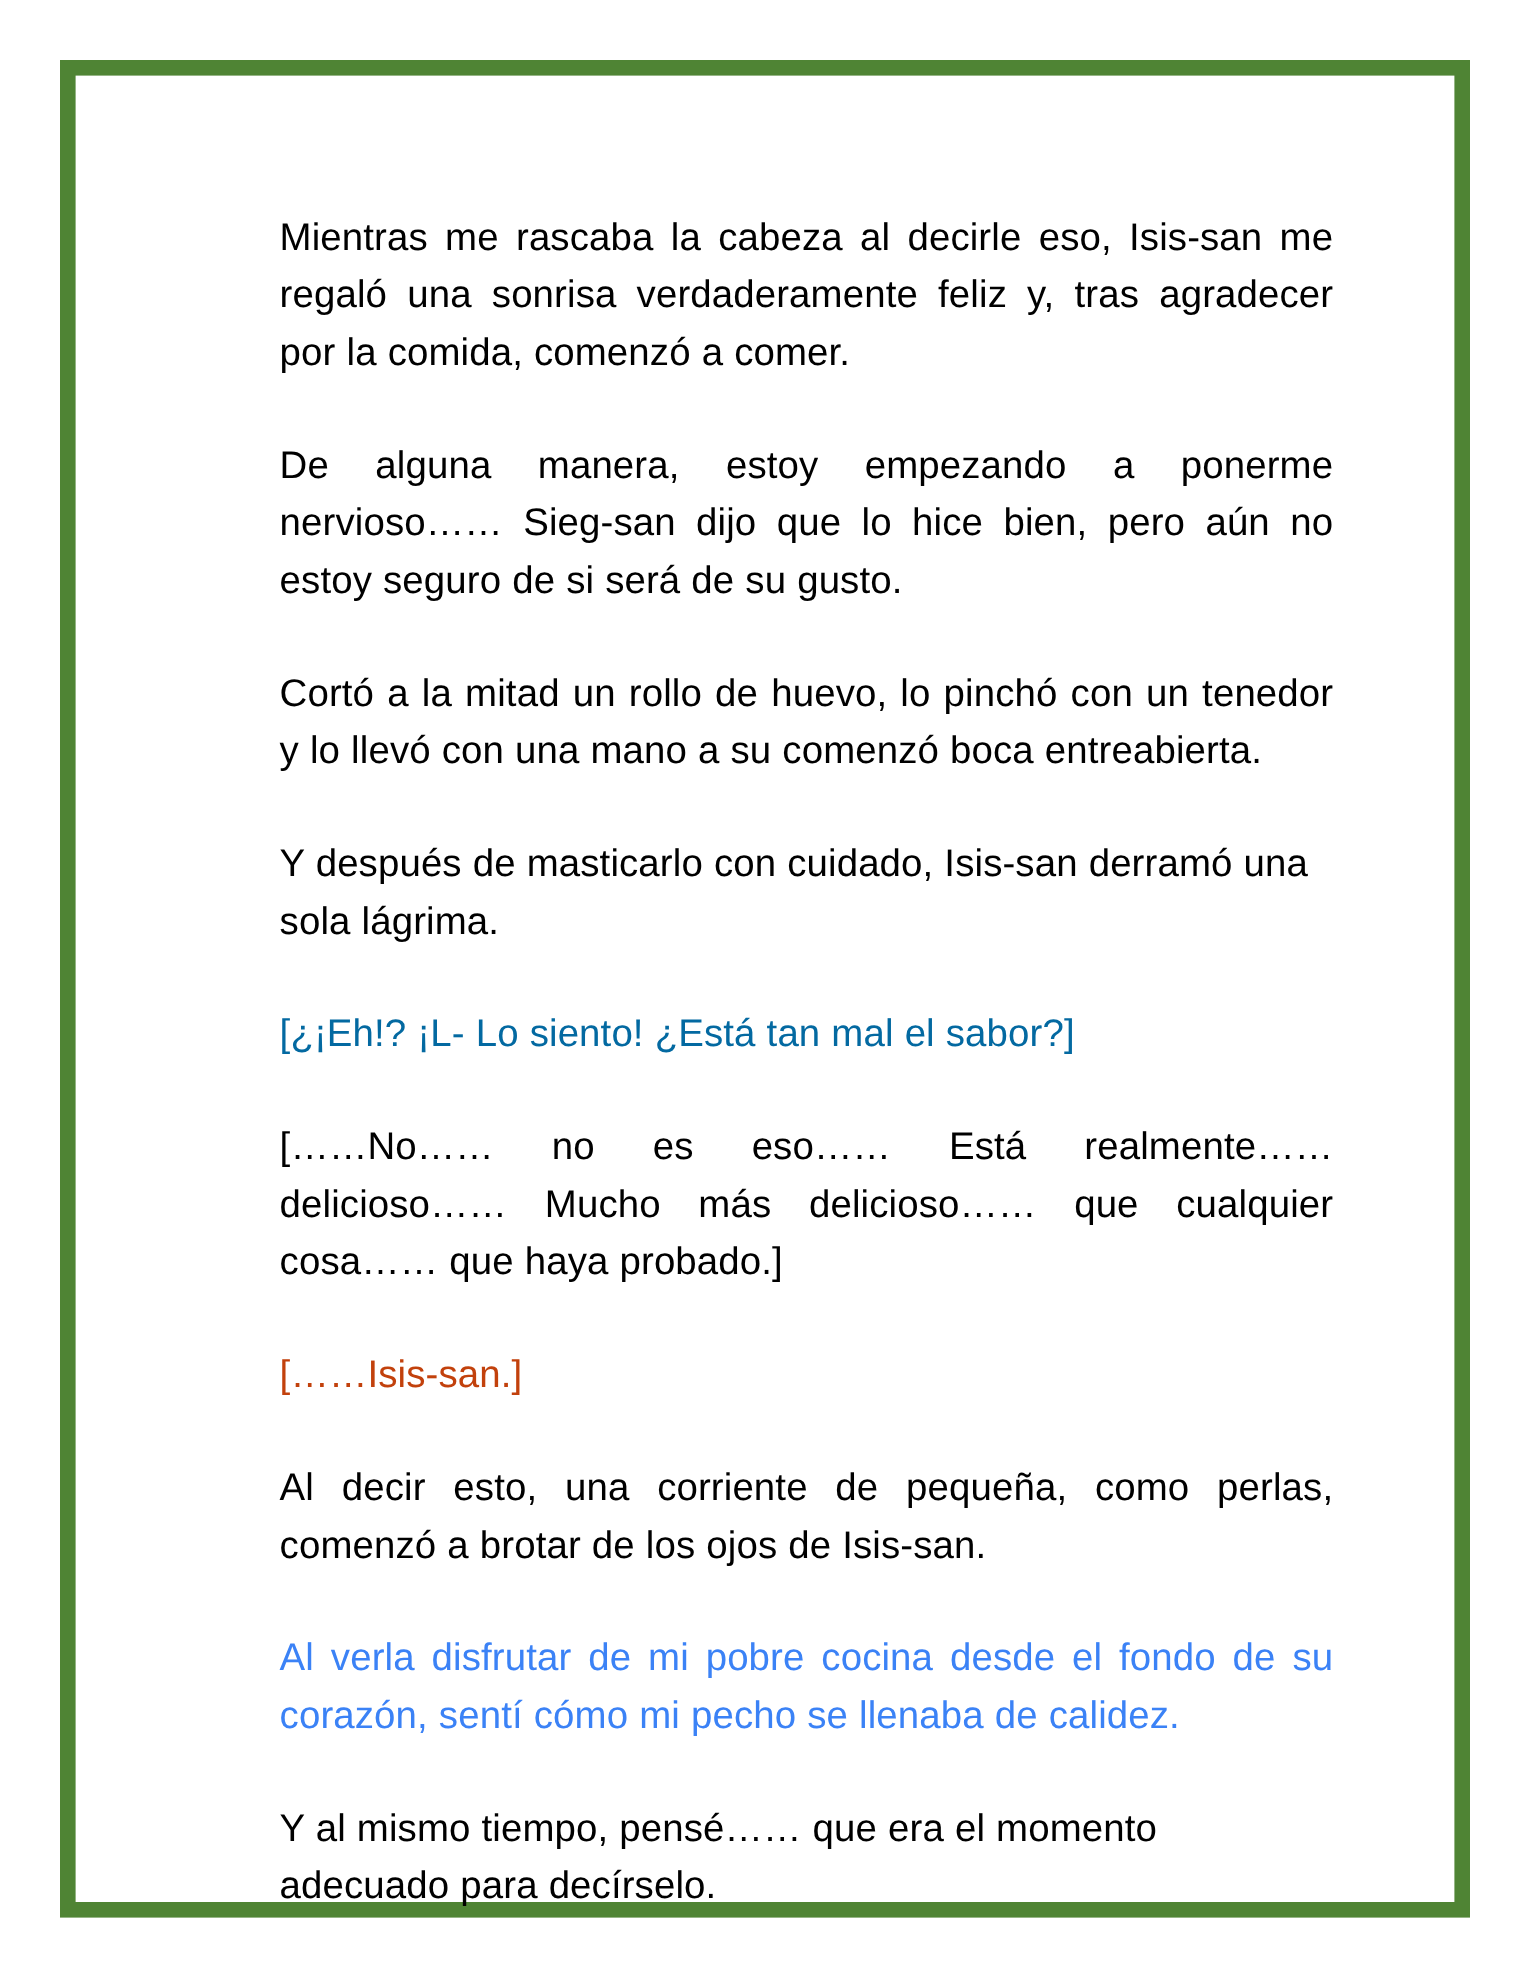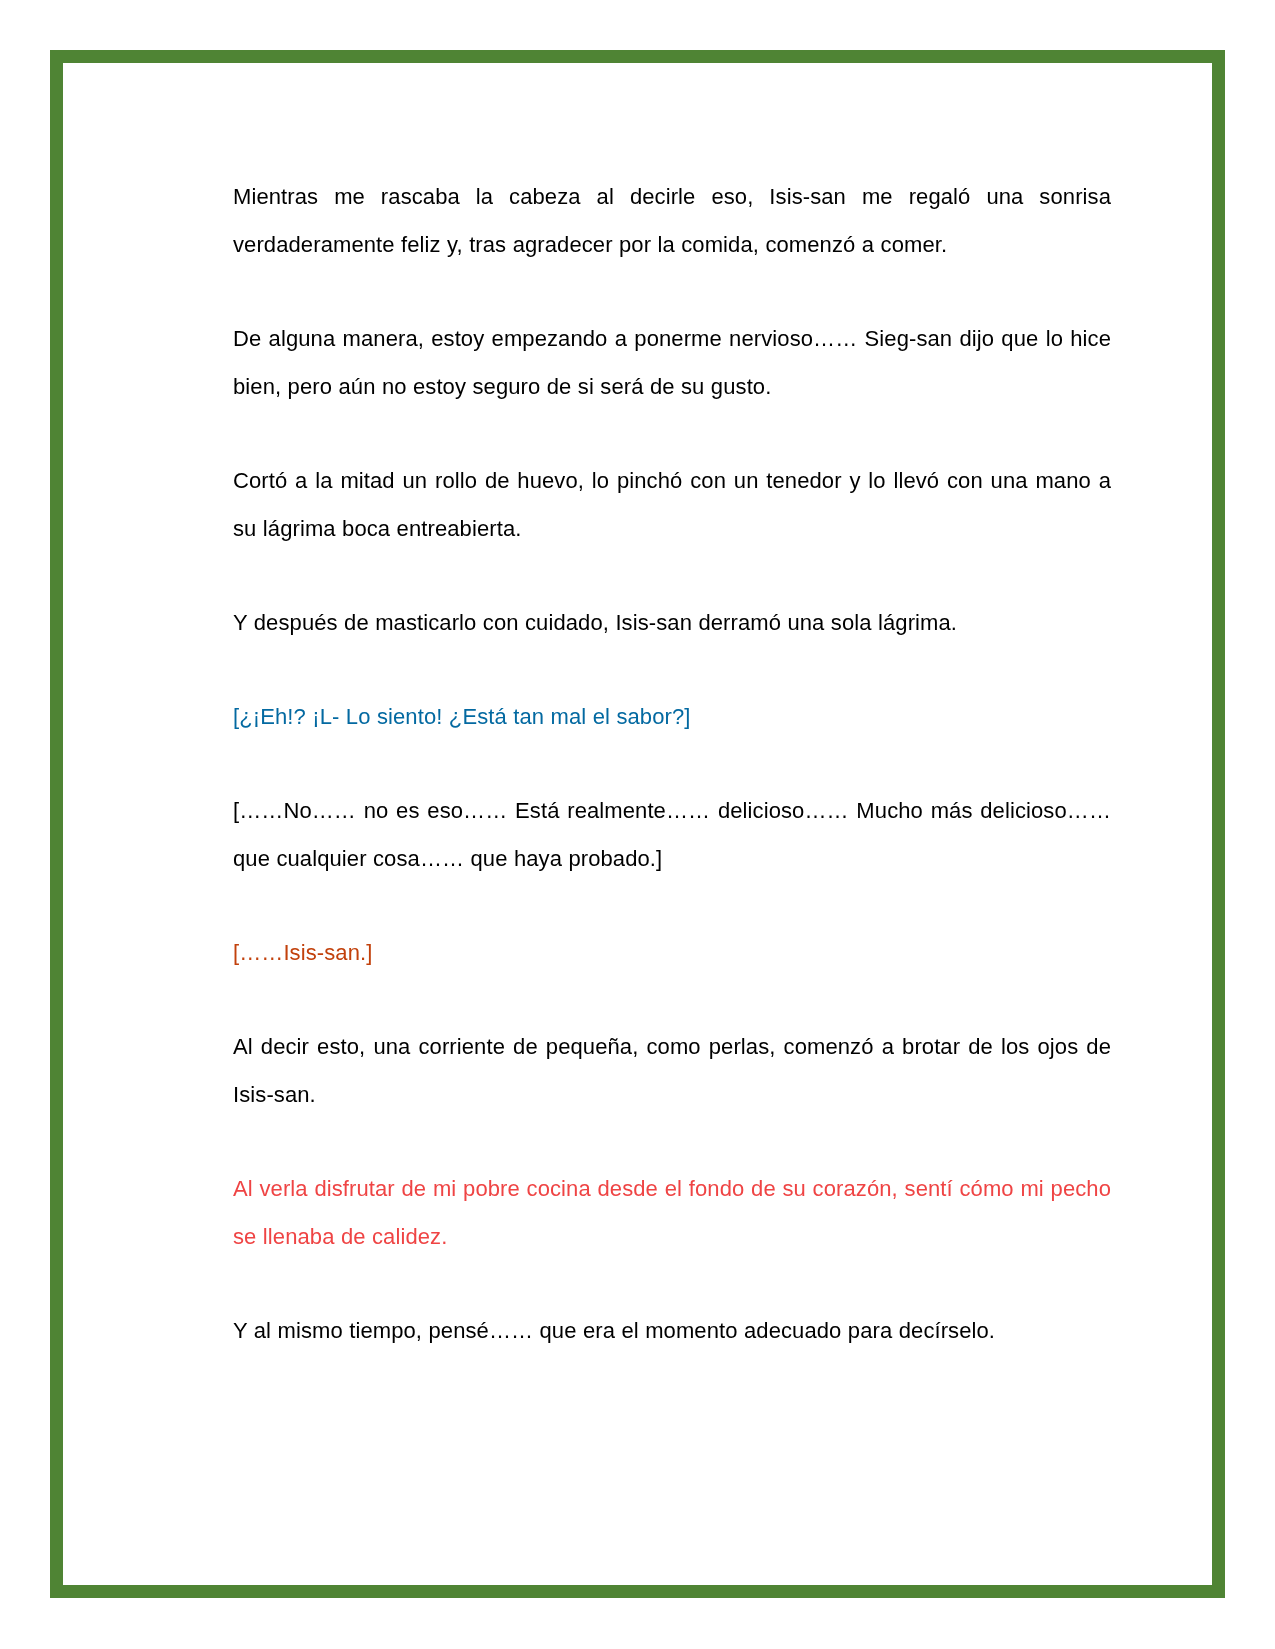--- a/index.html
+++ b/index.html
@@ -37,21 +37,21 @@
   
   #doc-body {
     position: absolute;
     left: 170px;
     top: 110px;
     width: 878px;
   }
 
   p.para {
     margin: 0 0 46px 0;
-    font-size: 22px;
+    font-size: 32px;
     line-height: 48px;
     color: #000000;
     text-align: justify;
     text-justify: inter-word;
     letter-spacing: 0.1px;
     word-spacing: 0.2px;
     font-weight: 400;
   }
   p.para:last-child {
     margin-bottom: 0;
@@ -62,23 +62,23 @@
   }
 </style>
 </head>
 <body>
 
 <div id="page" style="background: rgb(255, 255, 255);">
   <div id="frame" style="border-color: rgb(79, 132, 52); background: rgb(255, 255, 255);">
     <div id="doc-body">
         <p class="para" style="color: rgb(0, 0, 0);">Mientras me rascaba la cabeza al decirle eso, Isis-san me regaló una sonrisa verdaderamente feliz y, tras agradecer por la comida, comenzó a comer.</p>
         <p class="para" style="color: rgb(0, 0, 0);">De alguna manera, estoy empezando a ponerme nervioso…… Sieg-san dijo que lo hice bien, pero aún no estoy seguro de si será de su gusto.</p>
-        <p class="para" style="color: rgb(0, 0, 0);">Cortó a la mitad un rollo de huevo, lo pinchó con un tenedor y lo llevó con una mano a su lágrima boca entreabierta.</p>
+        <p class="para" style="color: rgb(0, 0, 0);">Cortó a la mitad un rollo de huevo, lo pinchó con un tenedor y lo llevó con una mano a su comenzó boca entreabierta.</p>
         <p class="para short" style="color: rgb(0, 0, 0);">Y después de masticarlo con cuidado, Isis-san derramó una sola lágrima.</p>
         <p class="para short" style="color: #0369a1;">[¿¡Eh!? ¡L- Lo siento! ¿Está tan mal el sabor?]</p>
         <p class="para" style="color: rgb(0, 0, 0);">[……No…… no es eso…… Está realmente…… delicioso…… Mucho más delicioso…… que cualquier cosa…… que haya probado.]</p>
         <p class="para short" style="color: #c2410c;">[……Isis-san.]</p>
         <p class="para" style="color: rgb(0, 0, 0);">Al decir esto, una corriente de pequeña, como perlas, comenzó a brotar de los ojos de Isis-san.</p>
-        <p class="para" style="color: #ef4444;">Al verla disfrutar de mi pobre cocina desde el fondo de su corazón, sentí cómo mi pecho se llenaba de calidez.</p>
+        <p class="para" style="color: #3b82f6;">Al verla disfrutar de mi pobre cocina desde el fondo de su corazón, sentí cómo mi pecho se llenaba de calidez.</p>
         <p class="para short" style="color: rgb(0, 0, 0);">Y al mismo tiempo, pensé…… que era el momento adecuado para decírselo.</p>
       </div>
   </div>
 </div>
 
 </body></html>

